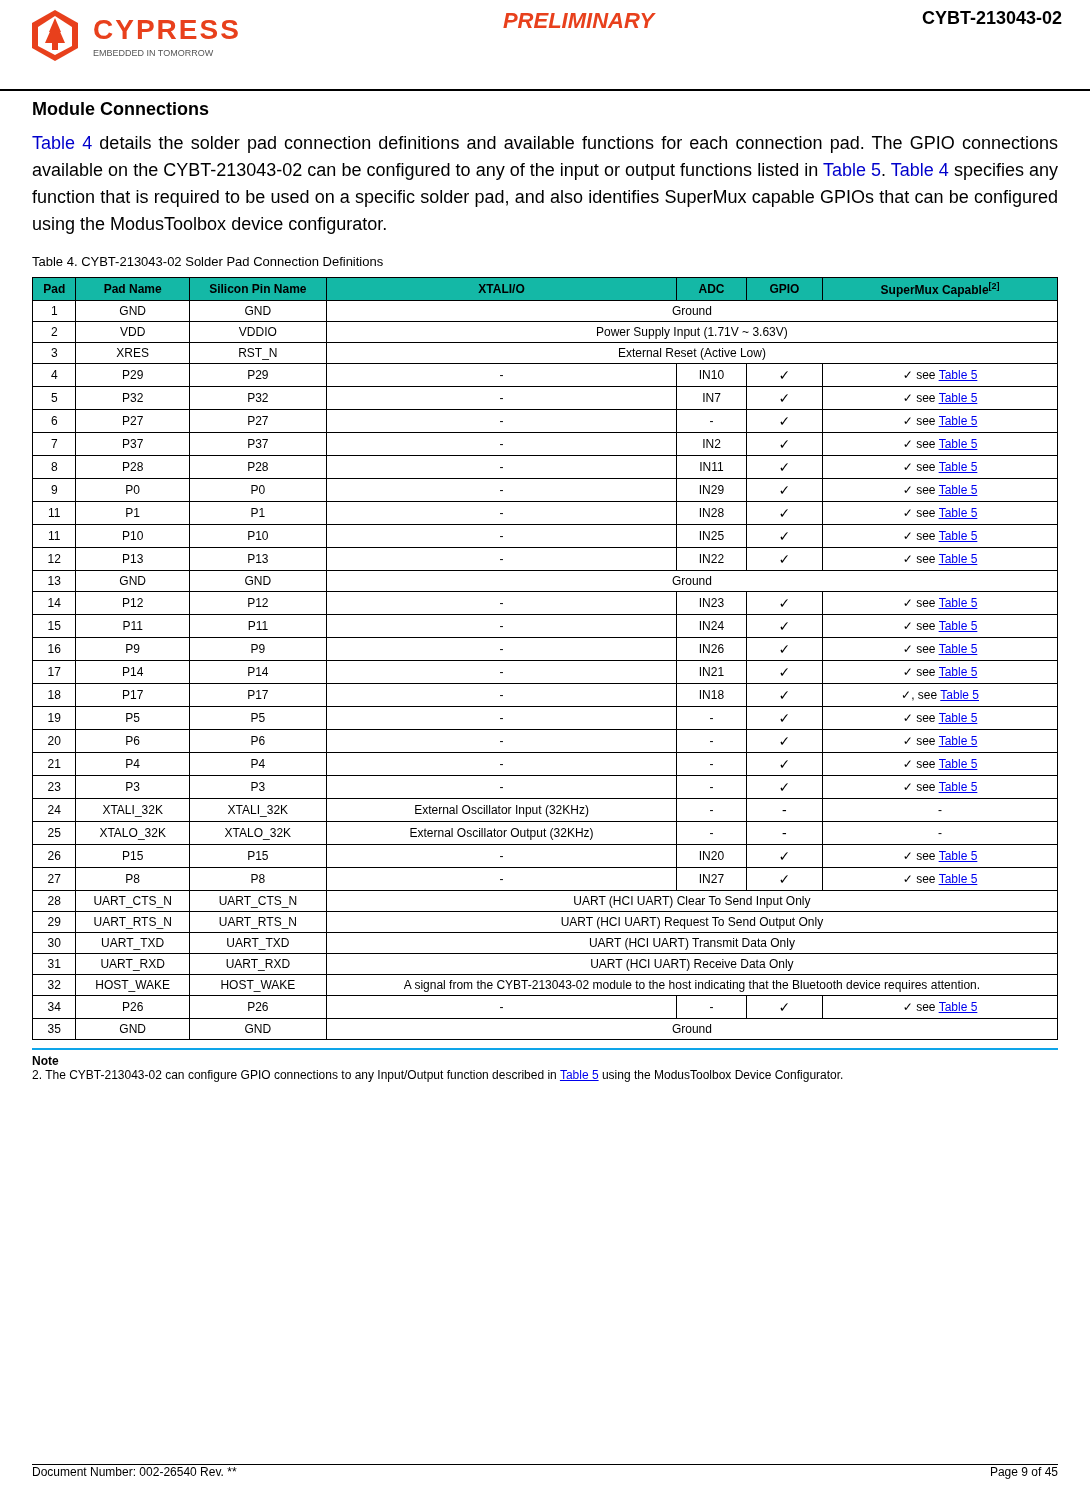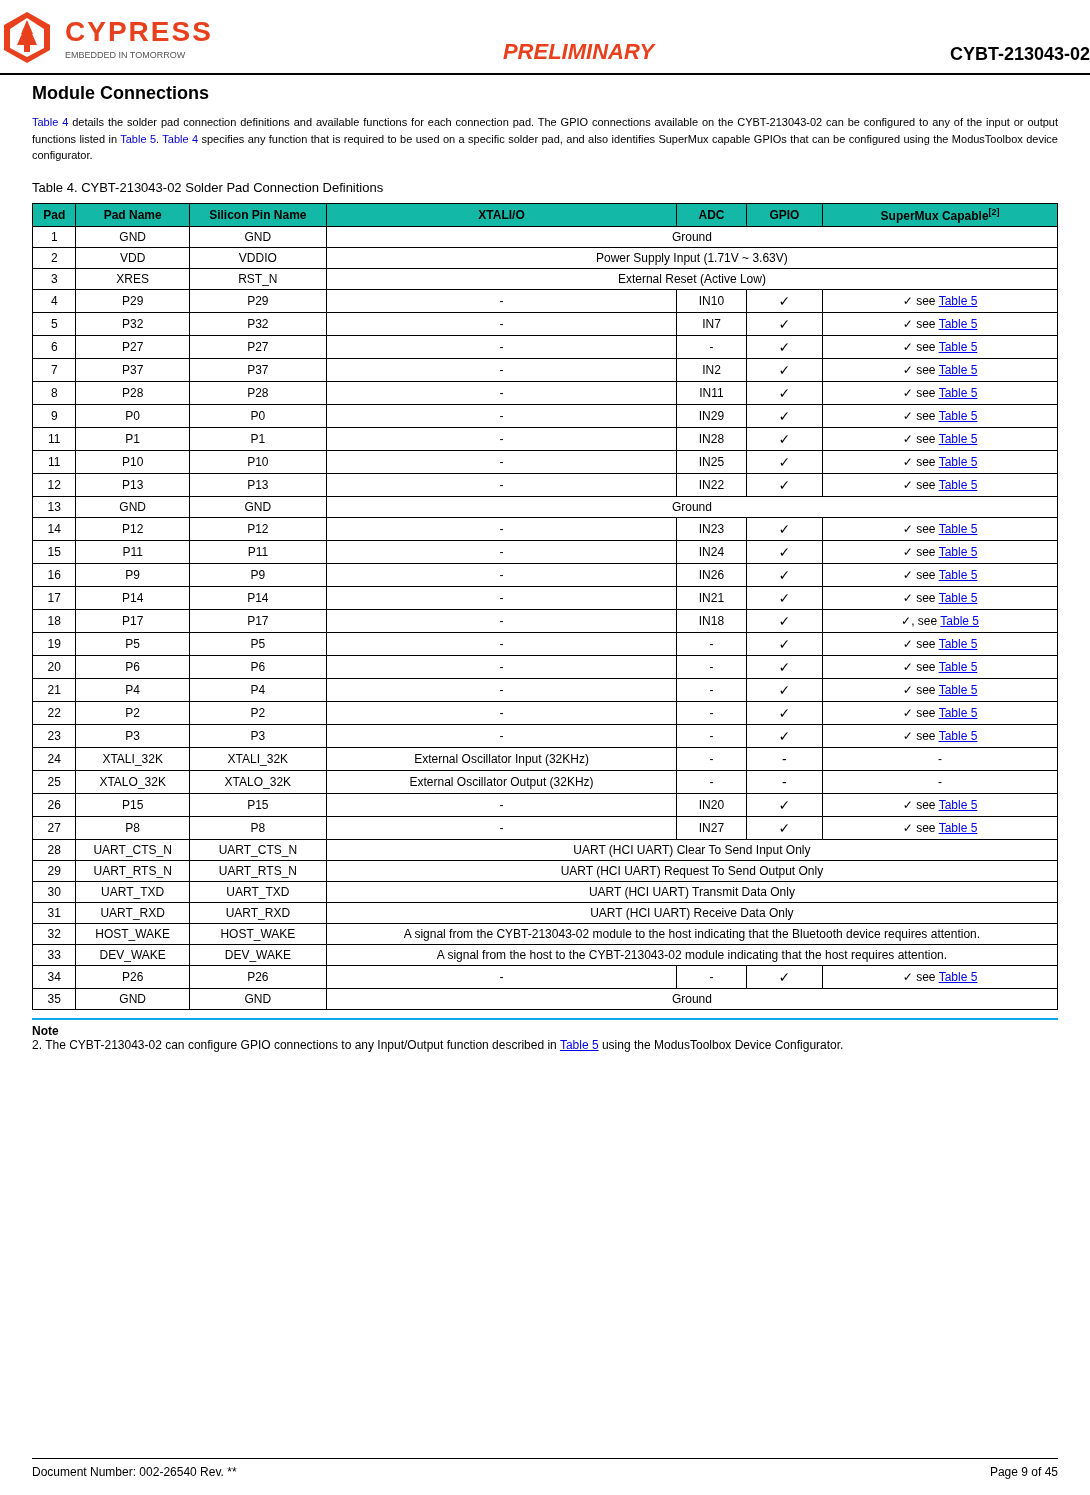--- a/index.html
+++ b/index.html
@@ -9,24 +9,24 @@
       background: #fff;
       color: #000;
       width: 1090px;
       min-height: 1495px;
       position: relative;
     }
 
     
     .header {
       display: flex;
-      align-items: flex-end;
+      align-items: flex-start;
       border-bottom: 2px solid #000;
-      padding: 8px 0;
-      height: 75px;
+      padding: 8px 28px;
+      height: 91px;
     }
     .logo-area {
       width: 267px;
       display: flex;
       align-items: center;
     }
     .logo-text {
       font-size: 28px;
       font-weight: bold;
       color: #e8401c;
@@ -64,21 +64,21 @@
       padding: 8px 32px;
     }
 
     .section-title {
       font-size: 18px;
       font-weight: bold;
       margin-bottom: 10px;
     }
 
     .intro-text {
-      font-size: 11px;
+      font-size: 18px;
       margin-bottom: 16px;
       line-height: 1.5;
       text-align: justify;
     }
 
     .intro-text a, .table-link {
       color: #0000cc;
       text-decoration: none;
     }
 
@@ -119,21 +119,20 @@
     
     .footer {
       position: absolute;
       bottom: 16px;
       left: 32px;
       right: 32px;
       display: flex;
       justify-content: space-between;
       font-size: 12px;
       border-top: 1px solid #000;
-      padding-top: 6px;
     }
 
     .checkmark {
       font-size: 14px;
     }
 
     .superscript {
       vertical-align: super;
       font-size: 9px;
     }
@@ -356,29 +355,20 @@
         <tr>
           <td>21</td>
           <td>P4</td>
           <td>P4</td>
           <td>-</td>
           <td>-</td>
           <td class="checkmark">✓</td>
           <td>✓ see <a href="#">Table 5</a></td>
         </tr>
         <tr>
-          <td>22</td>
-          <td>P2</td>
-          <td>P2</td>
-          <td>-</td>
-          <td>-</td>
-          <td class="checkmark">✓</td>
-          <td>✓ see <a href="#">Table 5</a></td>
-        </tr>
-        <tr>
           <td>23</td>
           <td>P3</td>
           <td>P3</td>
           <td>-</td>
           <td>-</td>
           <td class="checkmark">✓</td>
           <td>✓ see <a href="#">Table 5</a></td>
         </tr>
         <tr>
           <td>24</td>
@@ -438,26 +428,20 @@
           <td>31</td>
           <td>UART_RXD</td>
           <td>UART_RXD</td>
           <td colspan="4">UART (HCI UART) Receive Data Only</td>
         </tr>
         <tr>
           <td>32</td>
           <td>HOST_WAKE</td>
           <td>HOST_WAKE</td>
           <td colspan="4">A signal from the CYBT-213043-02 module to the host indicating that the Bluetooth device requires attention.</td>
-        </tr>
-        <tr>
-          <td>33</td>
-          <td>DEV_WAKE</td>
-          <td>DEV_WAKE</td>
-          <td colspan="4">A signal from the host to the CYBT-213043-02 module indicating that the host requires attention.</td>
         </tr>
         <tr>
           <td>34</td>
           <td>P26</td>
           <td>P26</td>
           <td>-</td>
           <td>-</td>
           <td class="checkmark">✓</td>
           <td>✓ see <a href="#">Table 5</a></td>
         </tr>

